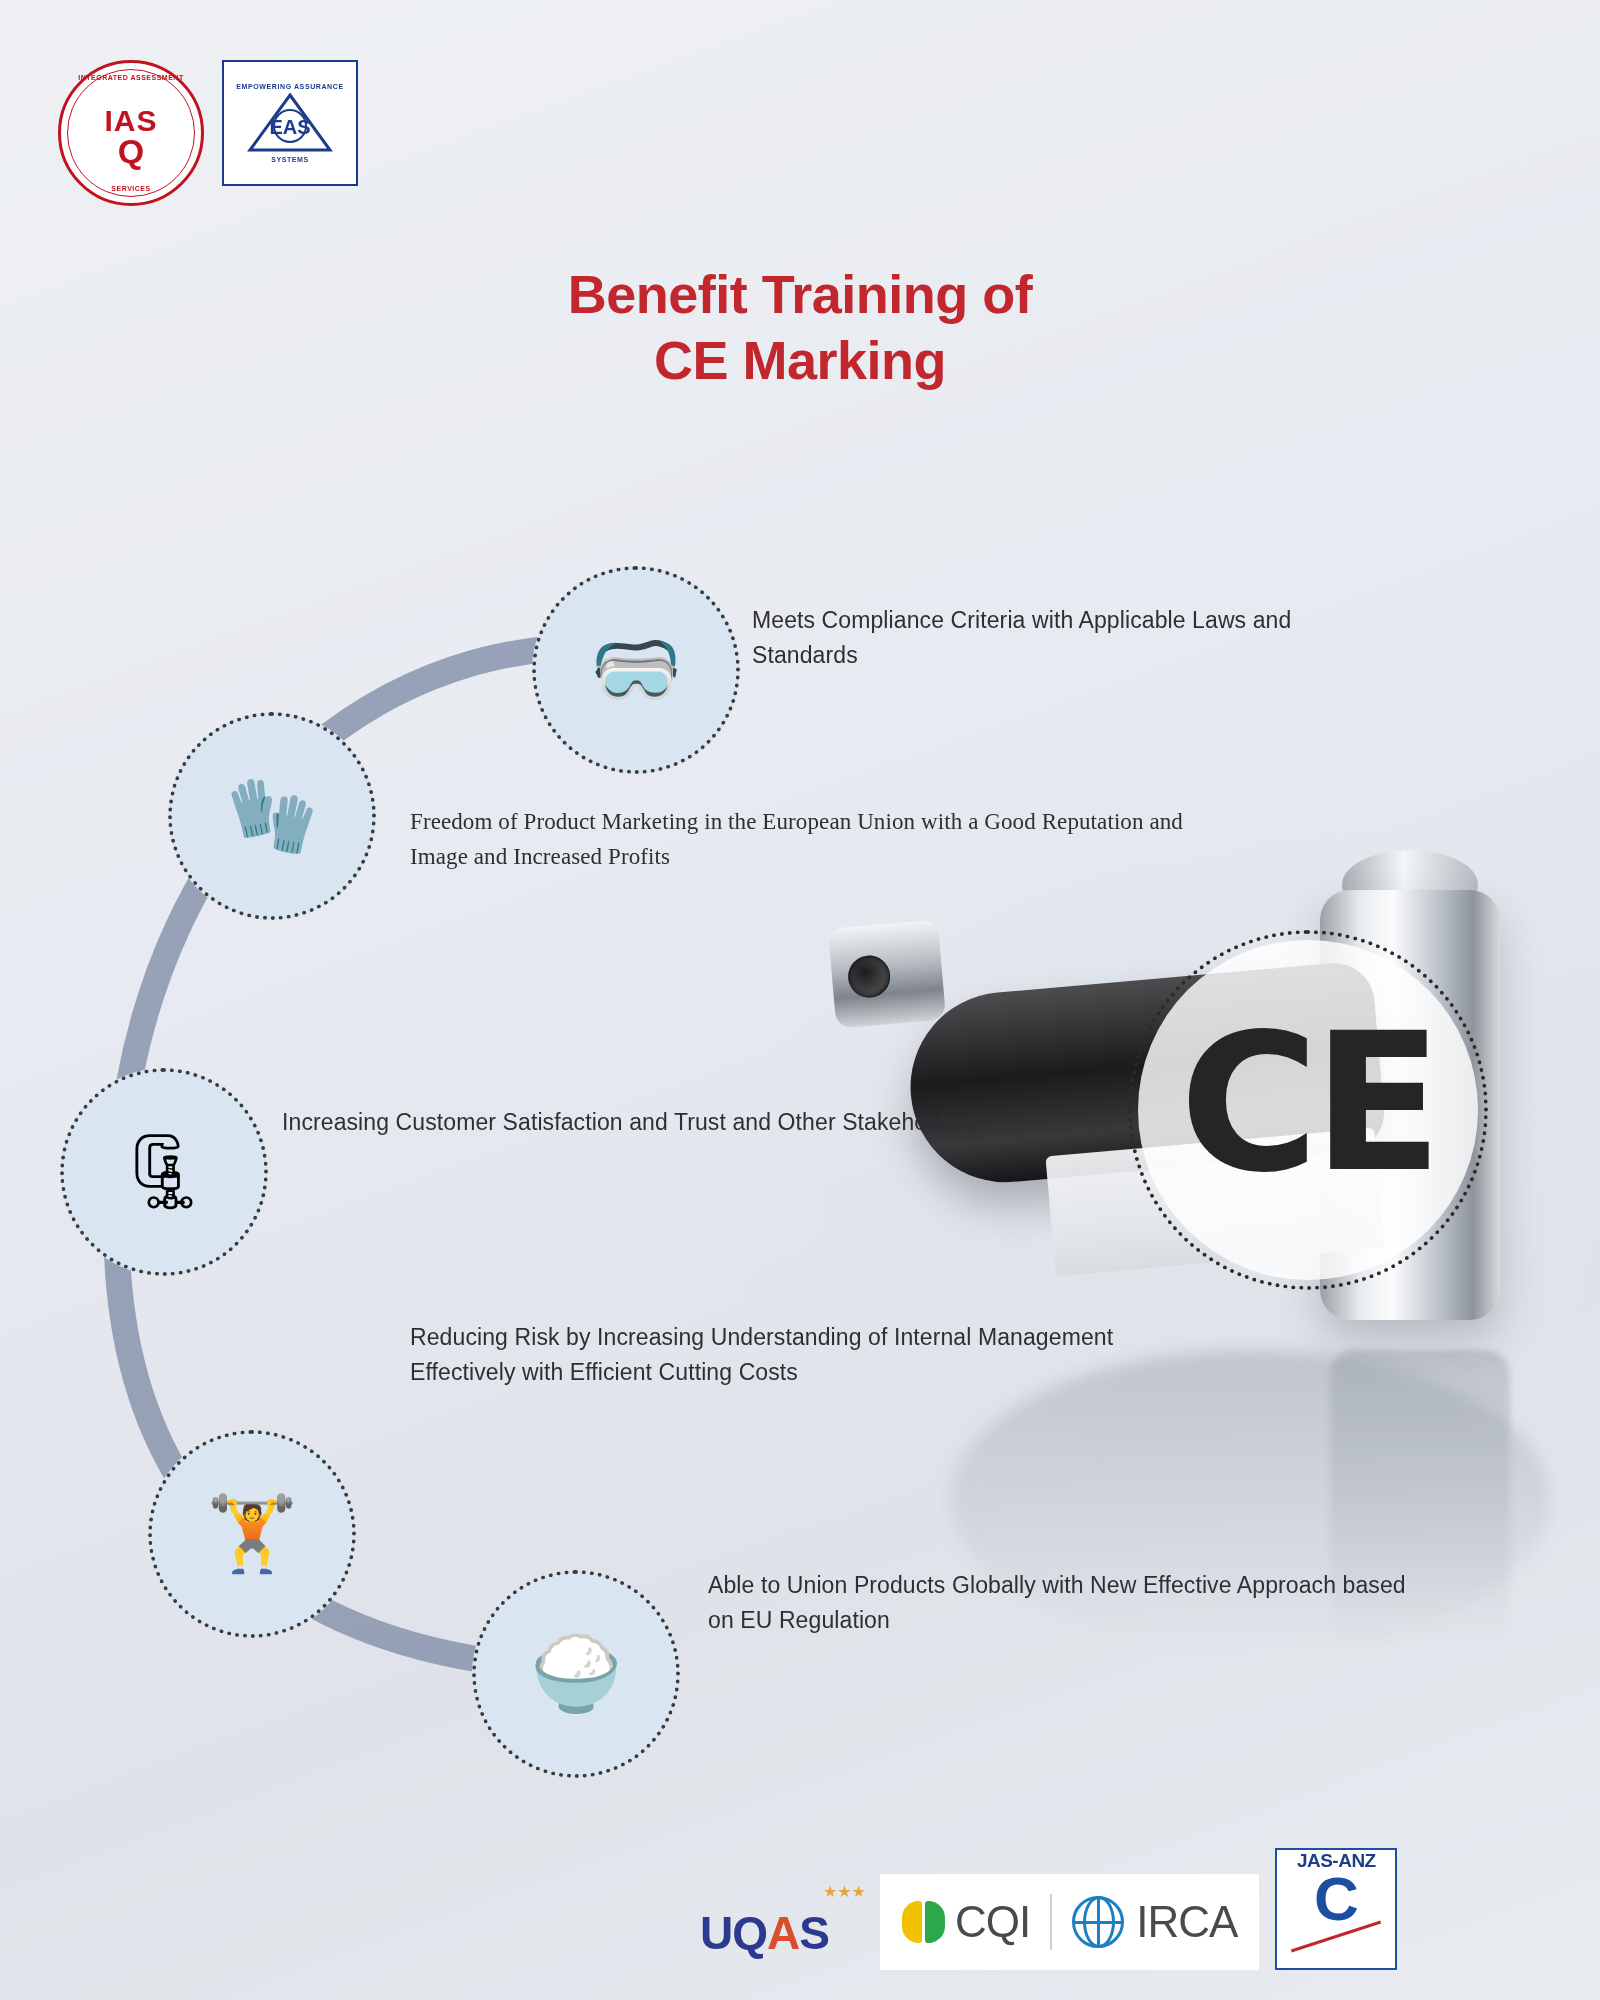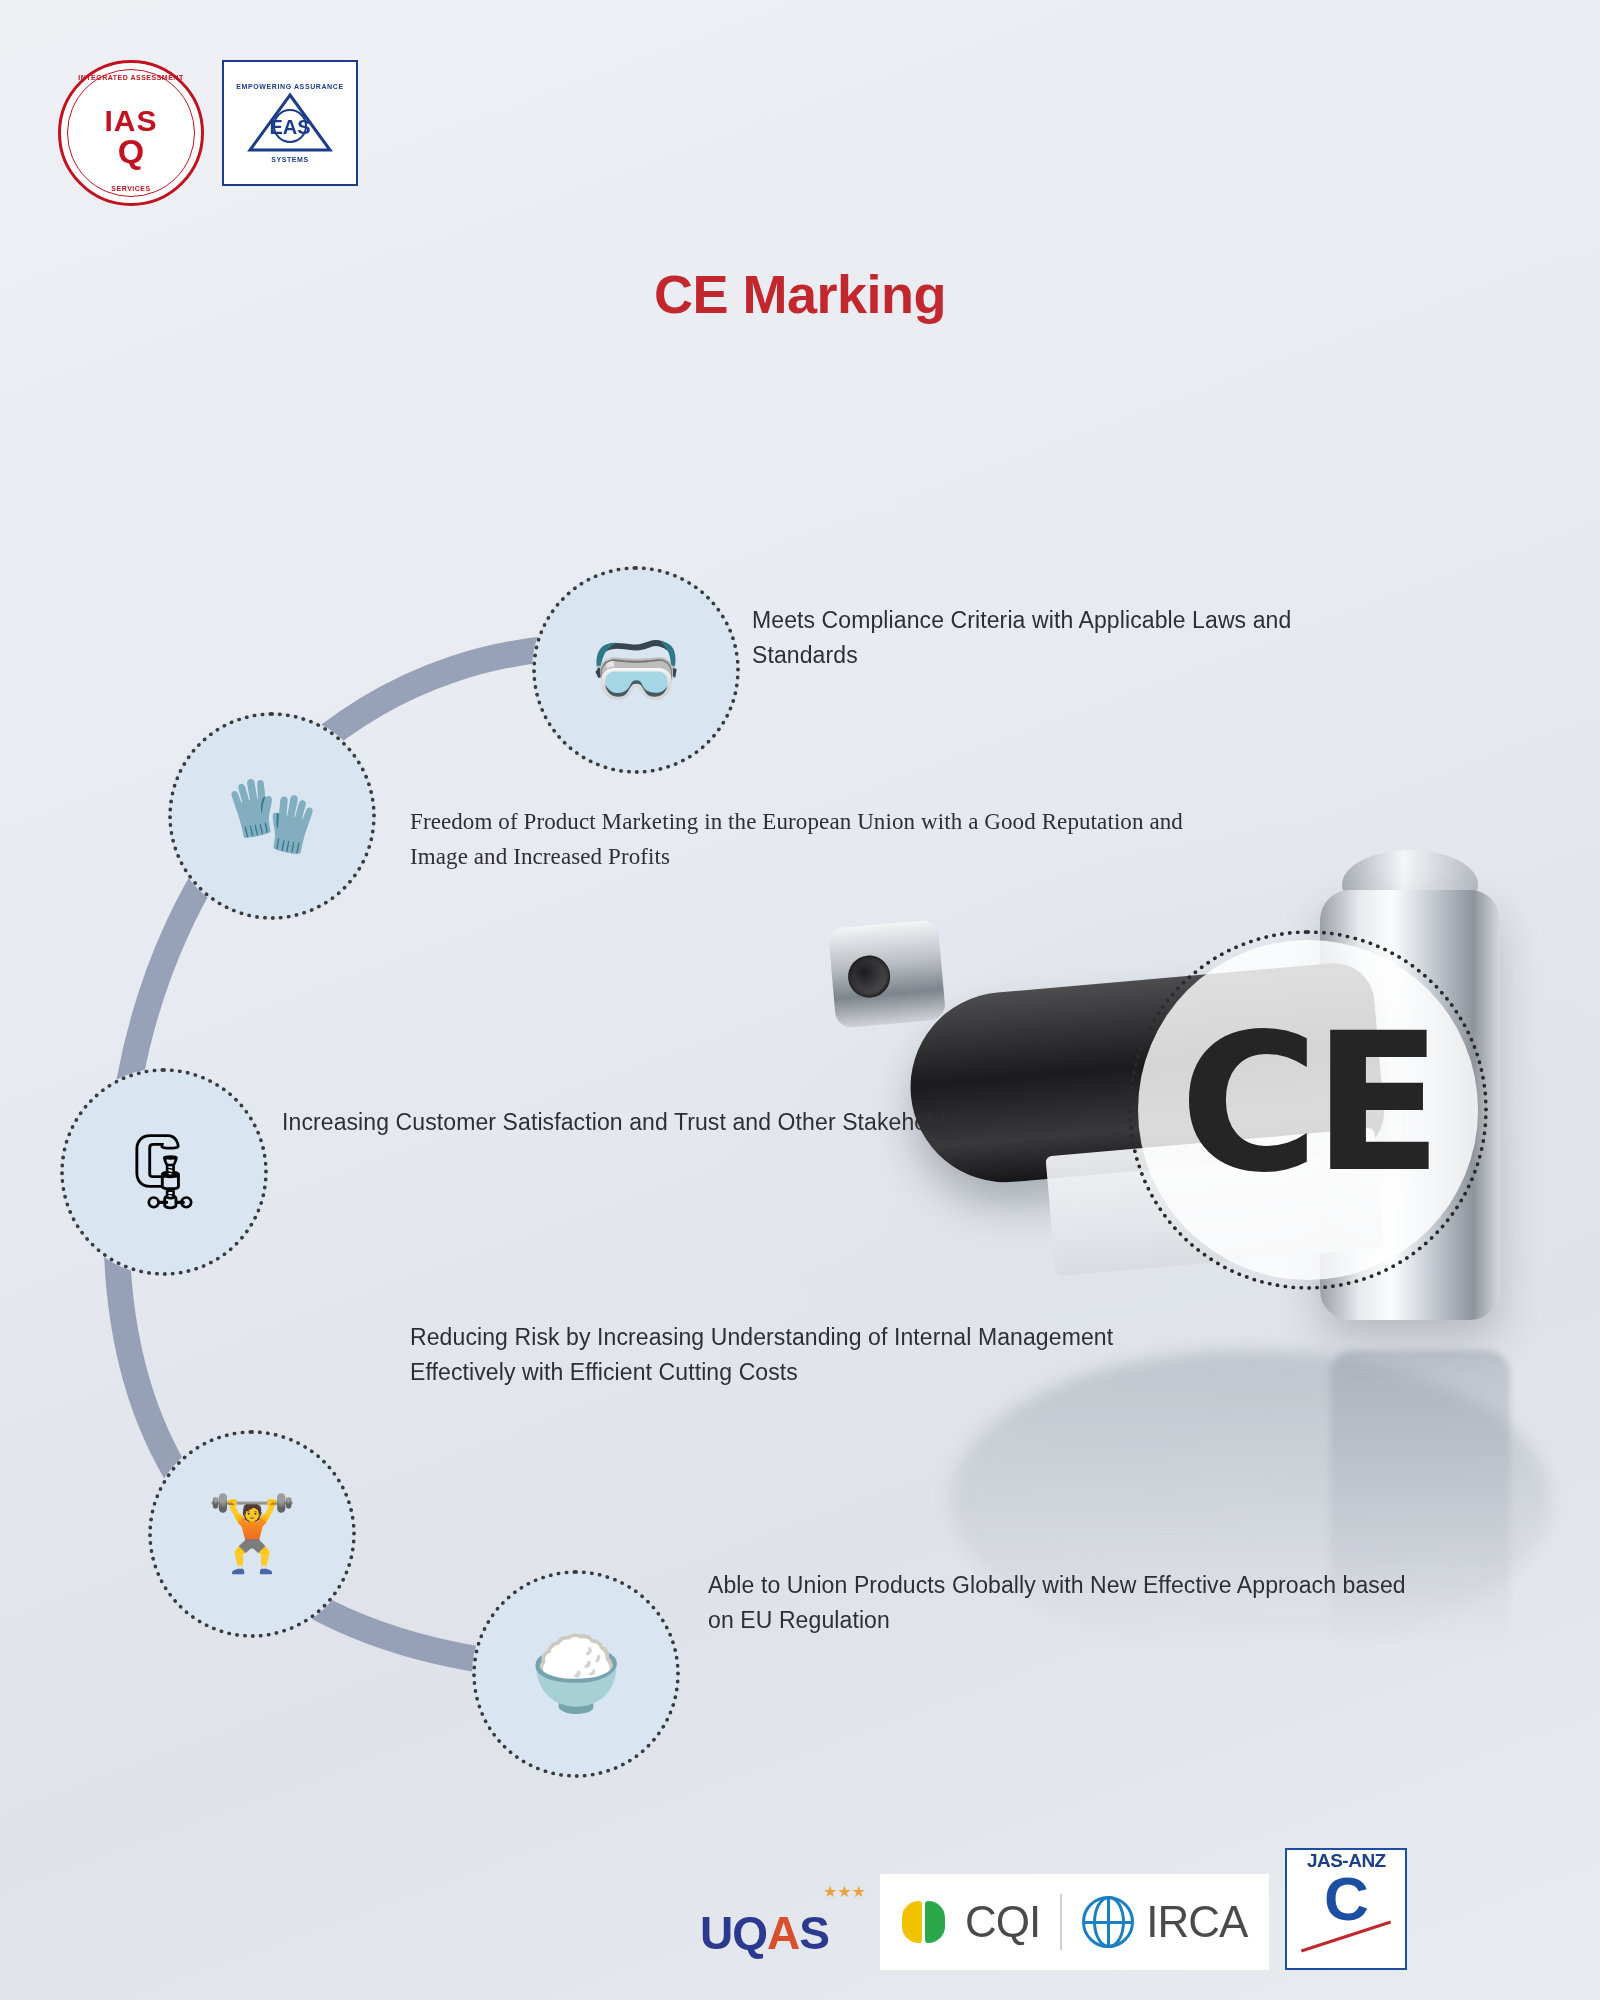--- a/index.html
+++ b/index.html
@@ -311,21 +311,21 @@
     background: #ffffff;
     height: 96px;
     display: flex;
     align-items: center;
     padding: 0 22px;
     gap: 20px;
   }
   .cqi {
     display: flex;
     align-items: center;
-    gap: 20px;
+    gap: 10px;
   }
   .cqi .marks {
     display: flex;
     gap: 3px;
   }
   .cqi .m-y {
     width: 20px; height: 42px;
     background: #f2c200;
     border-radius: 20px 4px 4px 20px;
   }
@@ -426,20 +426,21 @@
       <svg width="86" height="62" viewBox="0 0 86 62">
         <polygon points="43,3 83,58 3,58" fill="none" stroke="#1b3b8b" stroke-width="3"></polygon>
         <circle cx="43" cy="34" r="16" fill="none" stroke="#1b3b8b" stroke-width="2"></circle>
         <text x="43" y="42" text-anchor="middle" font-size="20" font-weight="bold" fill="#1b3b8b" font-family="Liberation Sans, sans-serif">EAS</text>
       </svg>
       <div class="eas-bottom">SYSTEMS</div>
     </div>
   </div>
 
   <div class="title">
+    <span>Benefit Training of</span>
     <span class="line2">CE Marking</span>
   </div>
 
   <div class="photo">
     <div class="reflection"></div>
     <div class="ghost-cyl"></div>
     <div class="cylinder-top"></div>
     <div class="cylinder"></div>
     <div class="bottle"></div>
     <div class="label-strip"></div>

